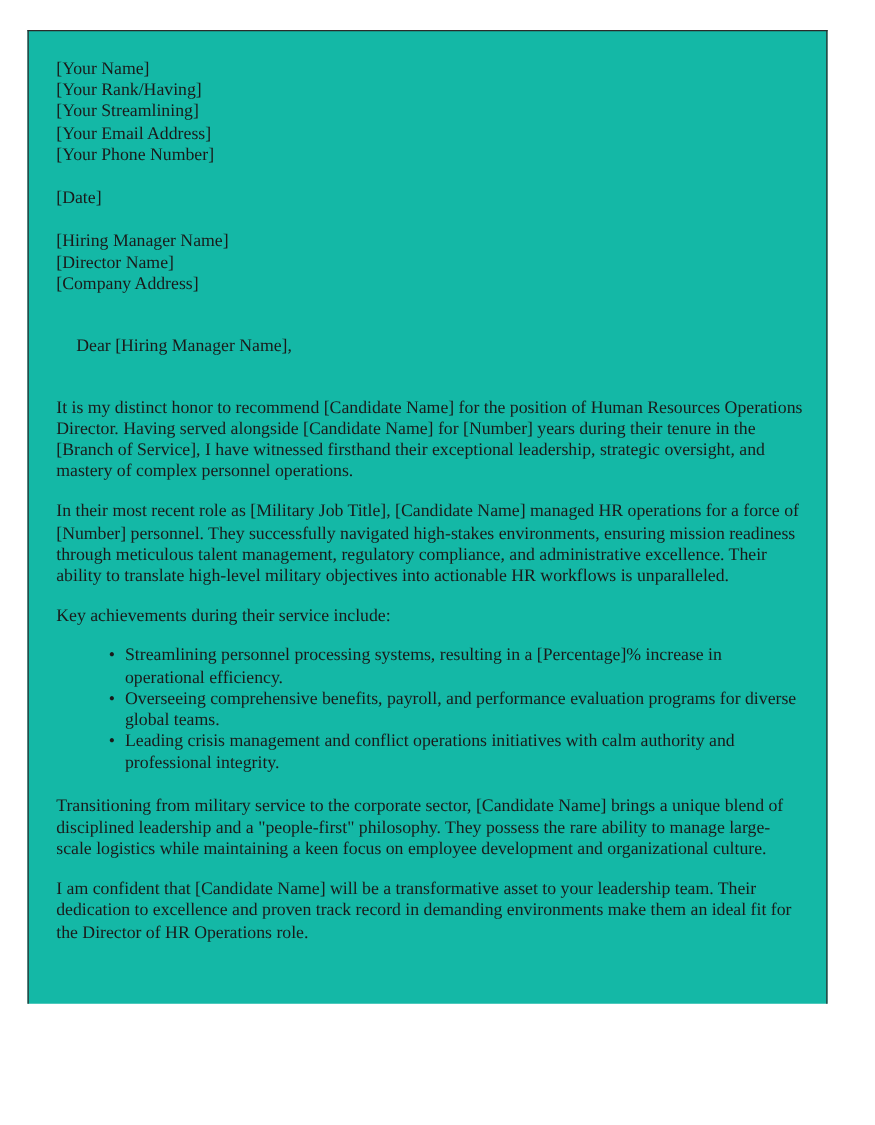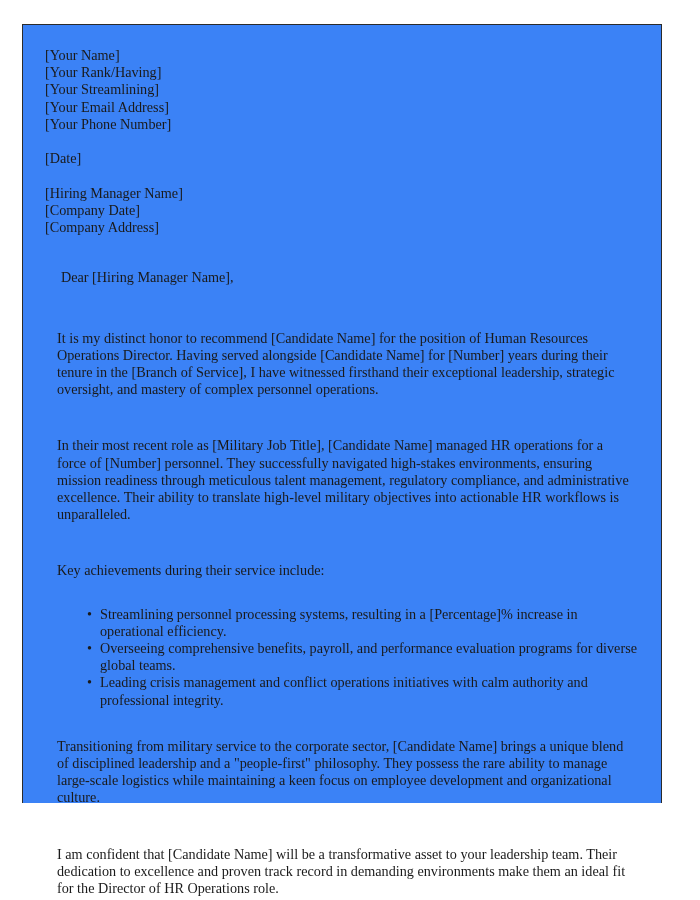--- a/index.html
+++ b/index.html
@@ -18,21 +18,21 @@
   #page-frame {
     position: absolute;
     left: 22px;
     top: 24px;
     width: 640px;
     height: 779px;
     border-left: 1.5px solid #2b2b2b;
     border-right: 1.5px solid #2b2b2b;
     border-top: 1.5px solid #2b2b2b;
     border-bottom: none;
-    background: #3b82f6;
+    background: #14b8a6;
     box-sizing: border-box;
   }
 
   #letter-body {
     position: absolute;
     left: 22px;
     top: 22px;
     width: 598px;
     font-size: 14.2px;
     line-height: 17.2px;
@@ -53,21 +53,21 @@
 
   .block-gap {
     height: 17.2px;
   }
 
   .salutation {
     margin: 16px;
   }
 
   .para {
-    margin: 12px;
+    margin: 0;
     text-align: left;
     font-family: Liberation Serif, serif;
   }
 
   .para-gap {
     height: 15px;
   }
 
   ul.achievements {
     margin: 0;
@@ -114,21 +114,21 @@
     <div class="block-gap"></div>
 
     <div class="date-block">
       <span class="date-line">[Date]</span>
     </div>
 
     <div class="block-gap"></div>
 
     <div class="recipient-block">
       <span class="recipient-line">[Hiring Manager Name]</span>
-      <span class="recipient-line">[Company Date]</span>
+      <span class="recipient-line">[Director Name]</span>
       <span class="recipient-line">[Company Address]</span>
     </div>
 
     <div class="block-gap"></div>
 
     <p class="salutation">Dear [Hiring Manager Name],</p>
 
     <div class="para-gap"></div>
 
     <p class="para">It is my distinct honor to recommend [Candidate Name] for the position of Human Resources Operations Director. Having served alongside [Candidate Name] for [Number] years during their tenure in the [Branch of Service], I have witnessed firsthand their exceptional leadership, strategic oversight, and mastery of complex personnel operations.</p>

